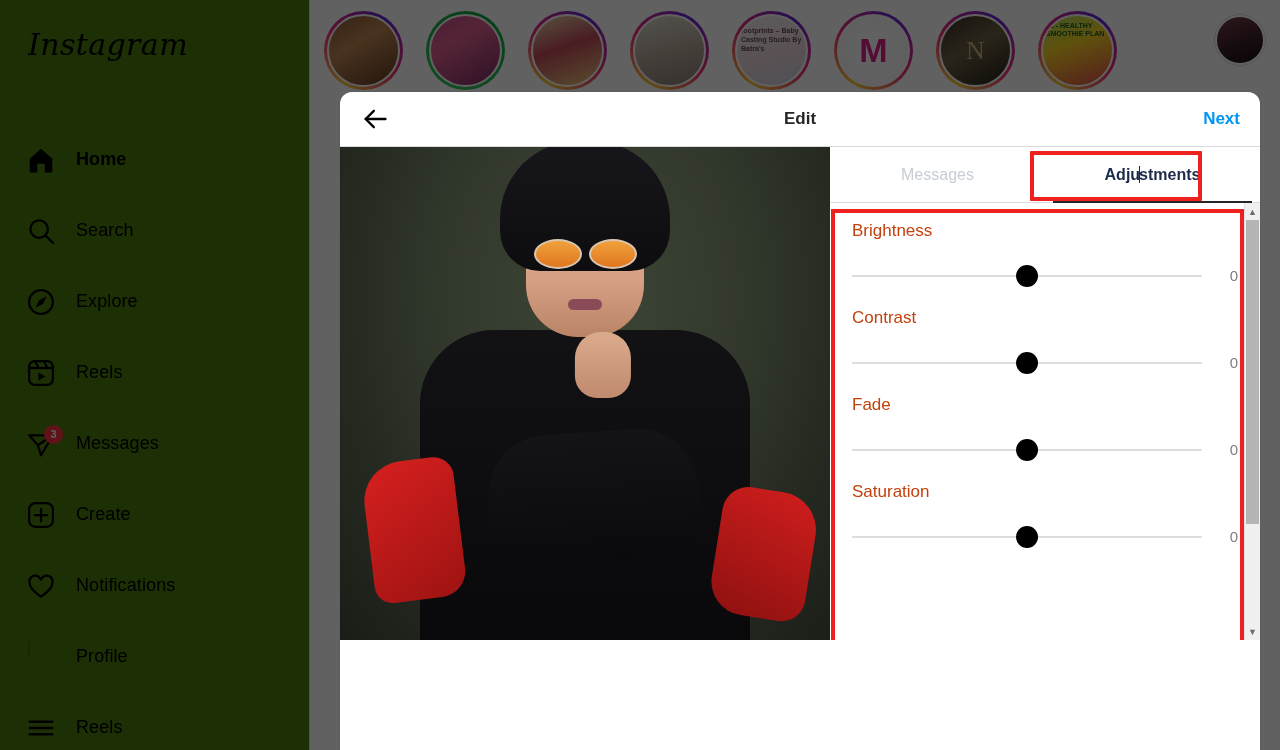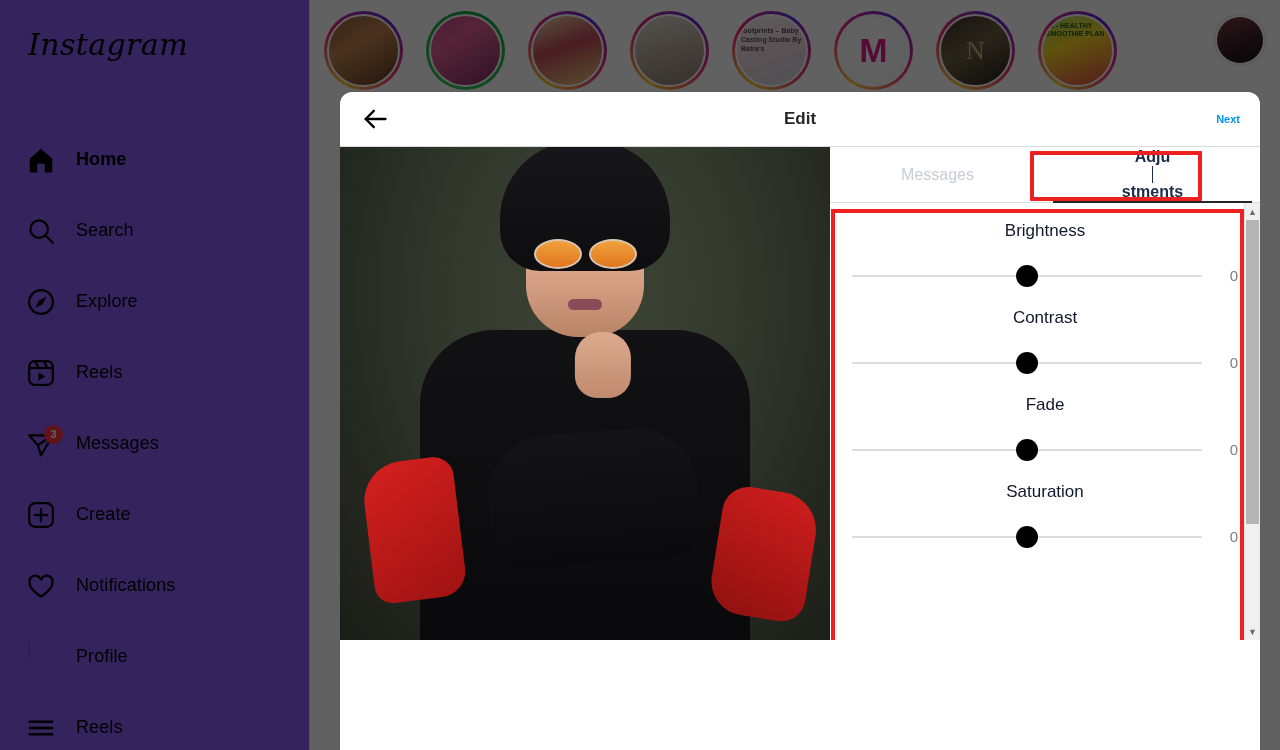--- a/index.html
+++ b/index.html
@@ -9,21 +9,21 @@
     background:#ffffff;
     position:relative;
   }
 
   
   #page-root{ position:absolute; inset:0; background:#fff; }
 
   
   .sidebar{
     position:absolute; left:0; top:0; width:310px; height:750px;
-    background:#8b5cf6; border-right:1px solid #dbdbdb;
+    background:#4d7c0f; border-right:1px solid #dbdbdb;
     padding:22px 0 0 0;
   }
   .ig-logo{
     font-family:"DejaVu Serif", serif;
     font-style:italic; font-weight:400;
     font-size:30px; color:#000;
     padding-left:28px; letter-spacing:.4px;
     height:60px; line-height:46px;
     white-space:nowrap;
   }
@@ -166,21 +166,21 @@
   }
   .back-arrow{
     width:30px;height:30px; cursor:pointer;
     display:flex;align-items:center;justify-content:center;
   }
   .modal-title{
     position:absolute; left:0; right:0; text-align:center;
     font-size:17px; font-weight:bold; color:#262626; pointer-events:none;
   }
   .next-btn{
-    margin-left:auto; font-size:11px; font-weight:bold; color:#0095f6;
+    margin-left:auto; font-size:17px; font-weight:bold; color:#0095f6;
     cursor:pointer; z-index:2;
   }
   .modal-body{ display:flex; height:493px; }
   .photo-pane{
     width:490px; height:493px; flex:0 0 490px;
     position:relative; overflow:hidden;
     background:#2a2e26;
   }
   .photo-bg{
     position:absolute; inset:0;
@@ -245,39 +245,39 @@
   }
   .tabs{
     display:flex; height:56px; border-bottom:1px solid #dbdbdb;
     position:relative;
   }
   .tab{
     flex:1; display:flex; align-items:center; justify-content:center;
     font-size:16px; cursor:pointer; position:relative;
   }
   .tab.inactive{ color:#c7cdd4; }
-  .tab.active{ color:#1c2b4a; font-weight:600;flex-direction:column; }
+  .tab.active{ color:#1c2b4a; font-weight:600; }
   .tab.active::after{
     content:""; position:absolute; left:8px; right:8px; bottom:-1px;
     height:2px; background:#262626;
   }
   .caret{
     display:inline-block; width:1px; height:17px; background:#1c2b4a;
     margin:0 -1px; vertical-align:middle;
   }
   .hl-tab{
     position:absolute; left:200px; top:4px; width:172px; height:50px;
     border:4px solid #ef2020; z-index:6; pointer-events:none; border-radius:1px;
   }
   .adj-list{
     position:absolute; left:0; right:0; top:56px; bottom:0;
     padding:18px 22px 0 22px; overflow:hidden;
   }
   .adj-item{ margin-bottom:24px; }
-  .adj-label{ font-size:17px; color:#0f172a; margin-bottom:26px;text-align:center; }
+  .adj-label{ font-size:17px; color:#c2410c; margin-bottom:26px; }
   .slider-row{ display:flex; align-items:center; gap:14px; }
   .slider-track{
     position:relative; flex:1; height:2px; background:#dcdcdc; border-radius:2px;
   }
   .slider-thumb{
     position:absolute; top:50%; left:50%;
     width:22px;height:22px;border-radius:50%;
     background:#000; transform:translate(-50%,-50%); cursor:pointer;
   }
   .slider-val{

